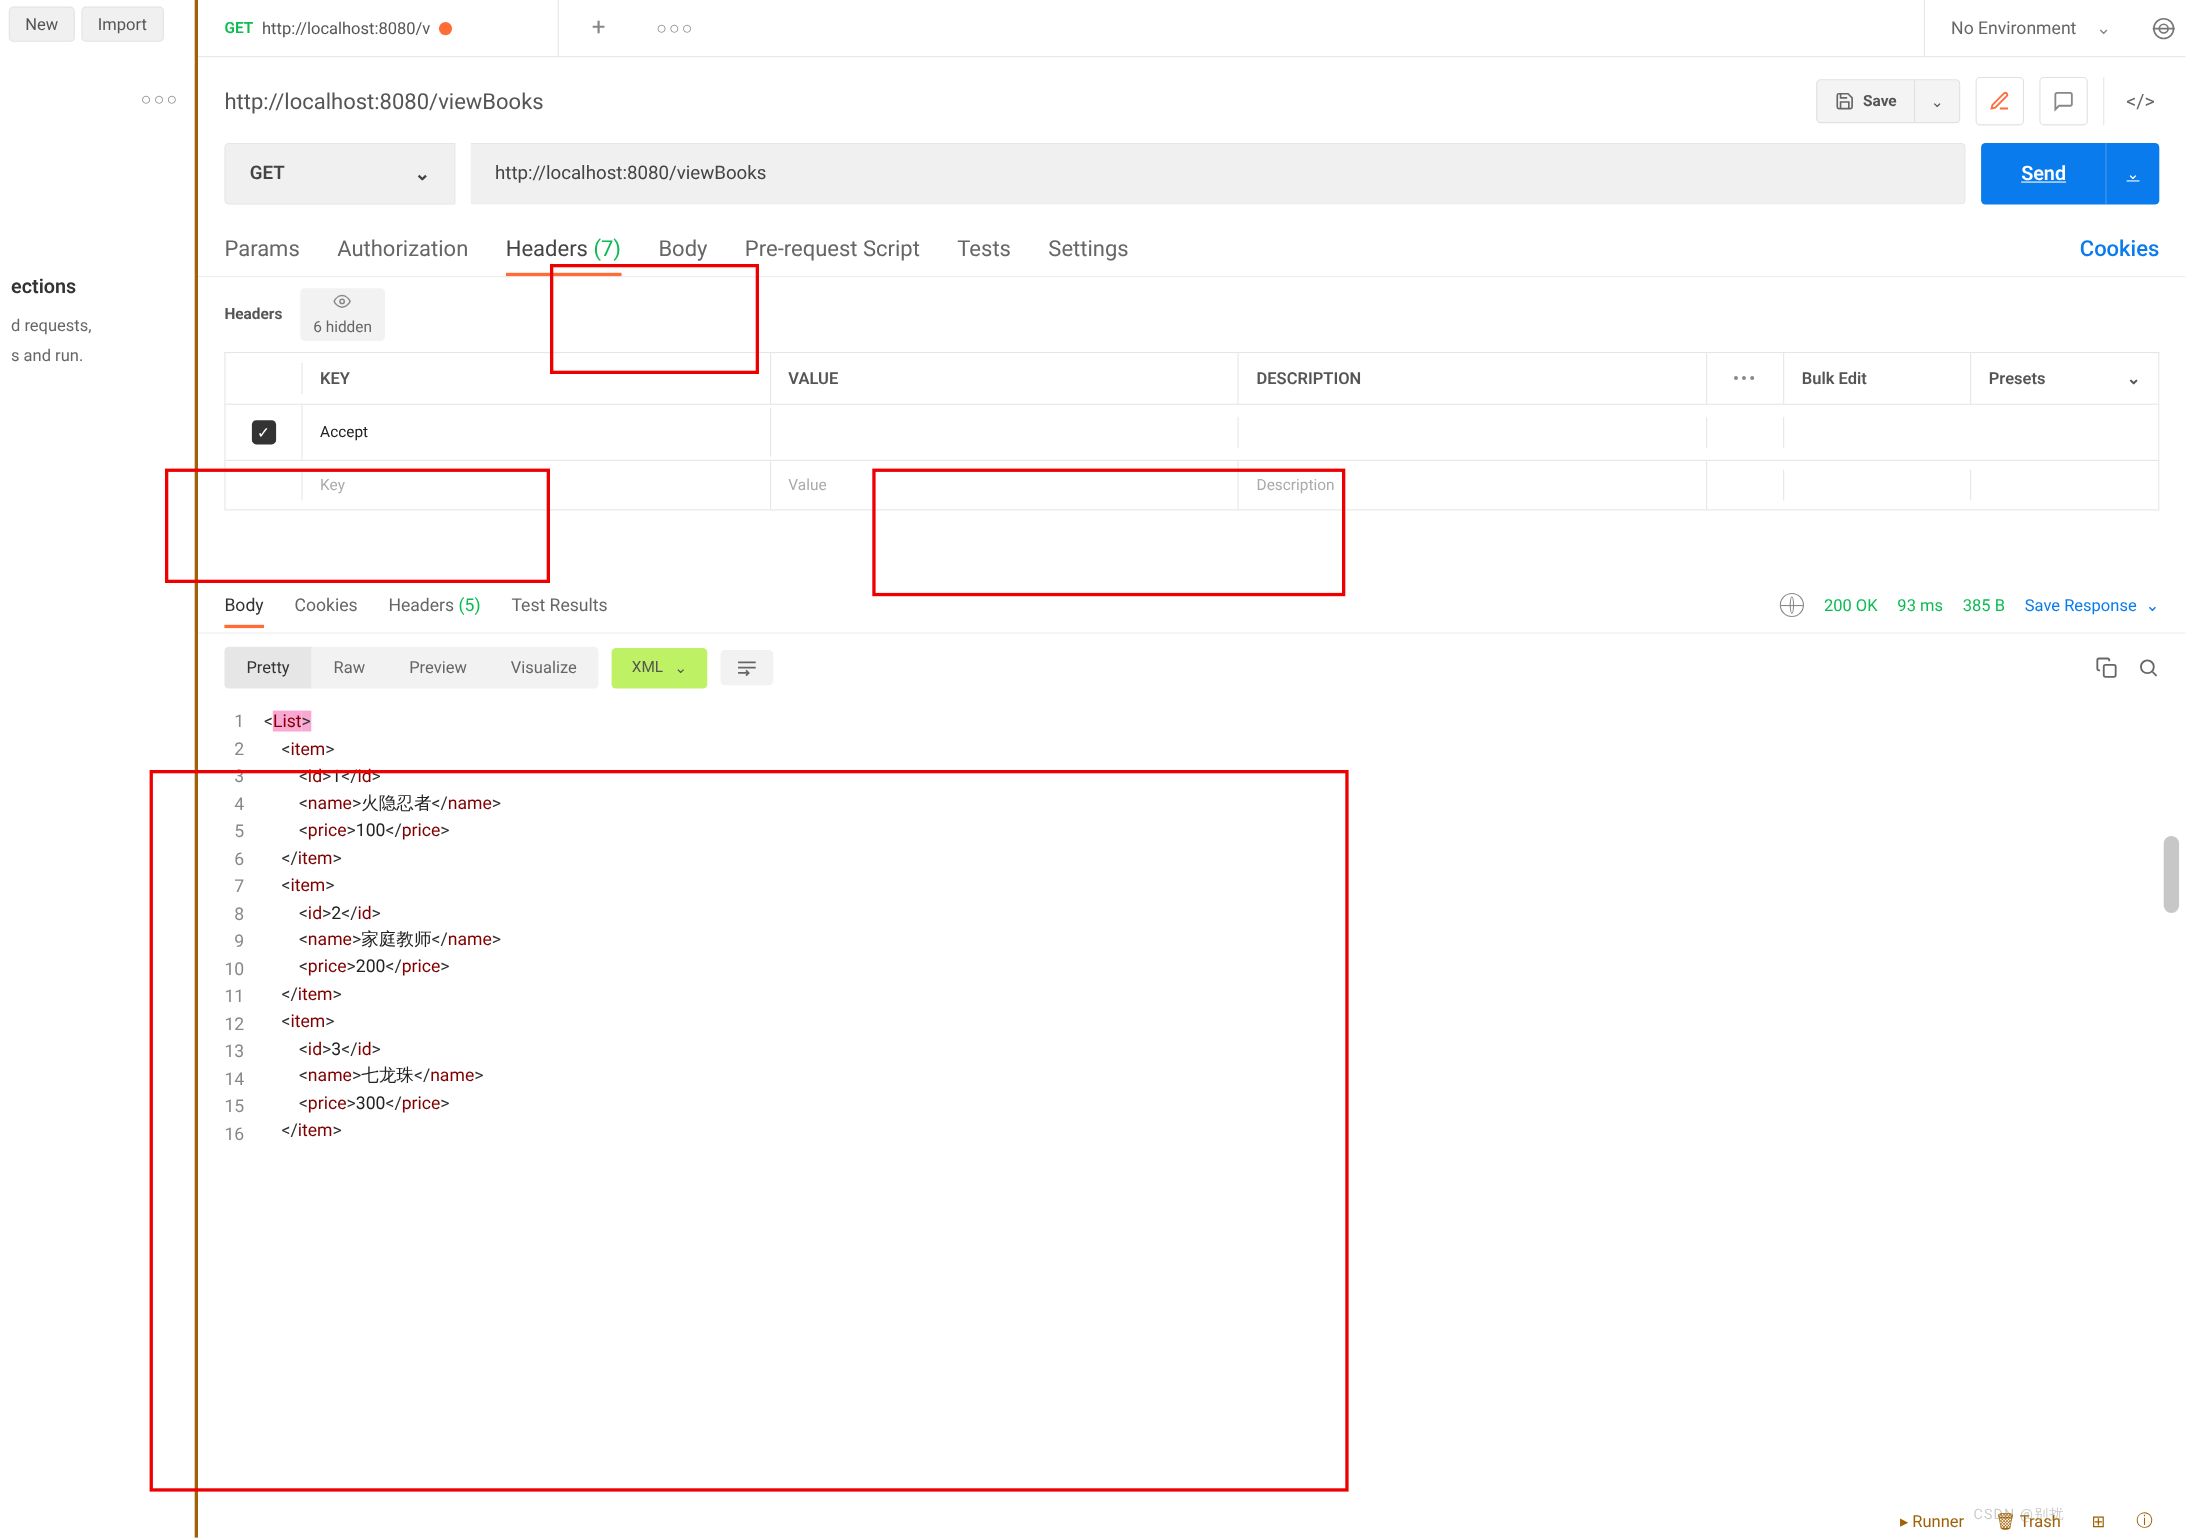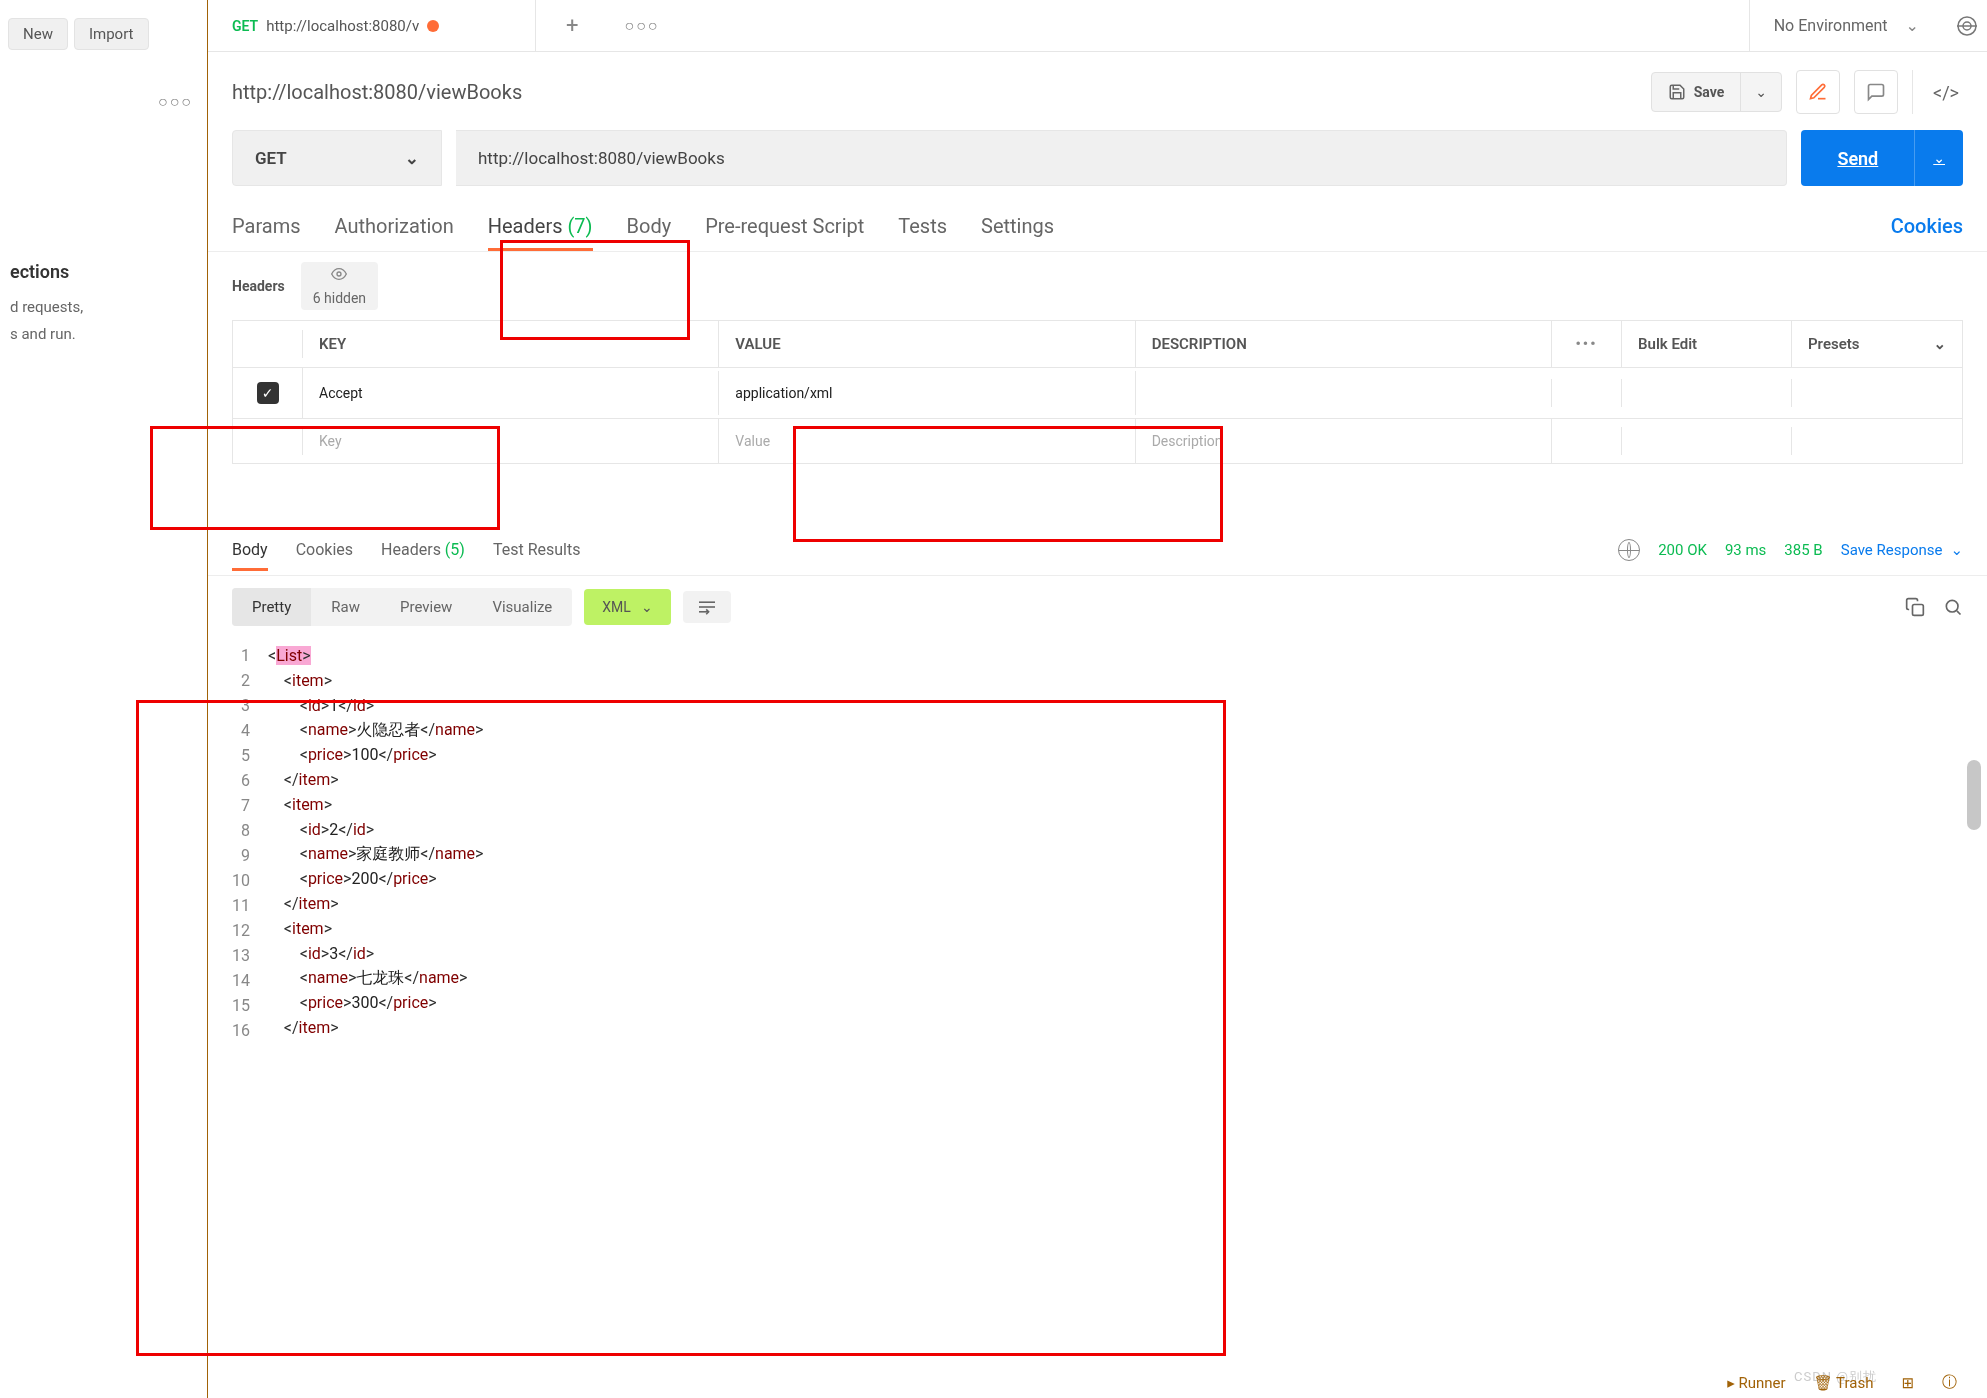--- a/index.html
+++ b/index.html
@@ -1,18 +1,18 @@
 <!DOCTYPE html>
 <html><head>
 <meta charset="utf-8">
 <style>
 * { box-sizing: border-box; margin: 0; padding: 0; font-family: -apple-system, BlinkMacSystemFont, "Segoe UI", Roboto, sans-serif; }
 body { background: #fff; color: #212121; font-size: 14px; overflow: hidden; width: 1987px; height: 1398px; position: relative; }
 .root { display: flex; height: 100%; }
-.left-rail { width: 208px; border-right: 1px solid #a16207; padding: 12px 8px; }
+.left-rail { width: 180px; border-right: 3px solid #a16207; padding: 0 8px; }
 .left-top { display: flex; gap: 6px; padding: 6px 0 12px 0; align-items: center; }
 .btn-gray { background: #f0f0f0; border: 1px solid #e3e3e3; border-radius: 4px; padding: 6px 14px; cursor: pointer; color:#555; font-size:15px;}
 .left-dots { text-align: right; color: #888; font-size: 16px; padding: 30px 6px 10px 0; letter-spacing:2px;}
 .left-section-title { font-size: 18px; font-weight: 600; color:#333; padding: 140px 2px 12px 2px; }
 .left-blurb { color:#666; line-height: 1.8; font-size: 15px; padding: 0 2px; }
 .main { flex: 1; display: flex; flex-direction: column; min-width: 0; }
 .tabbar { display: flex; align-items: center; height: 52px; border-bottom: 1px solid #e6e6e6; padding: 0 8px; gap: 12px; }
 .req-tab { display:flex; align-items:center; gap:8px; padding: 0 16px; height:100%; border-right:1px solid #e6e6e6; min-width:320px; }
 .req-method { color:#0cbb52; font-weight:600; font-size:14px; }
 .req-tab-title { color:#555; font-size:15px; white-space:nowrap; overflow:hidden; text-overflow:ellipsis; }
@@ -199,21 +199,20 @@
         <div class="dots">•••</div>
         <div style="font-weight:600;">Bulk Edit</div>
         <div class="presets">
             <span>Presets</span>
             <span>⌄</span>
           </div>
       </div>
       <div class="hdr-row">
         <div style="text-align:center;"><span class="chk">✓</span></div>
         <div>Accept</div>
-        <div>application/xml</div>
         <div></div>
         <div></div>
           <div></div>
           <div></div>
       </div>
       <div class="hdr-row">
         <div></div>
         <div class="placeholder">Key</div>
         <div class="placeholder">Value</div>
         <div class="placeholder">Description</div>

